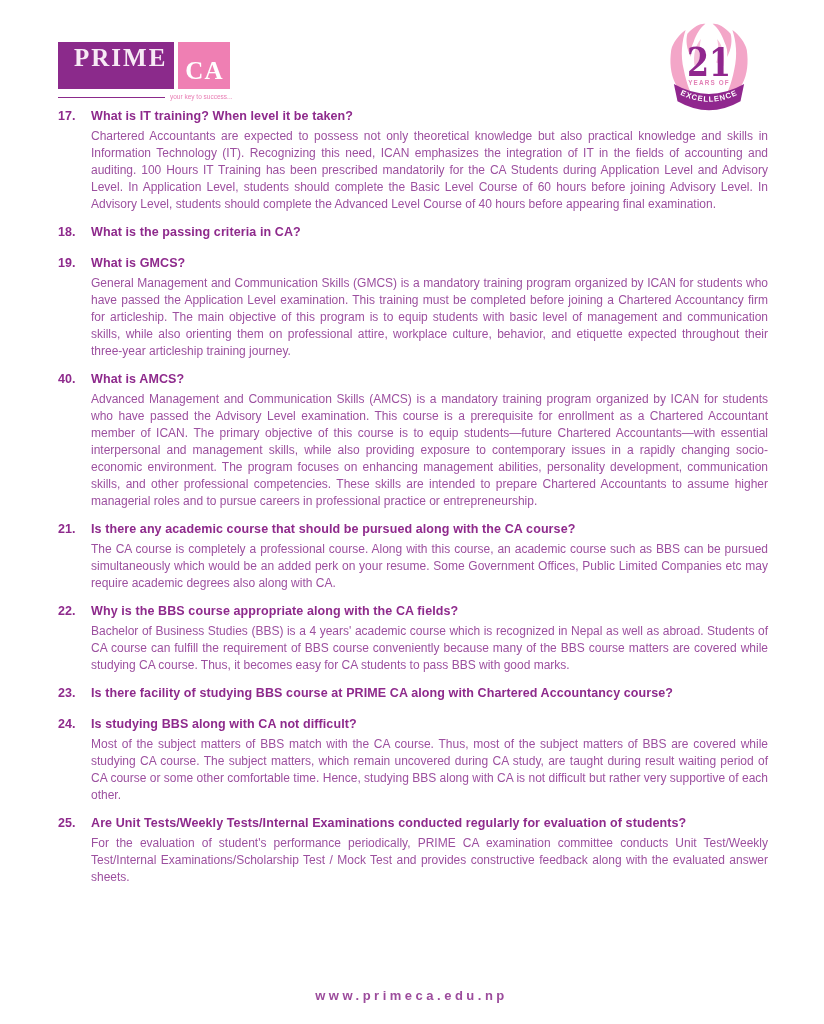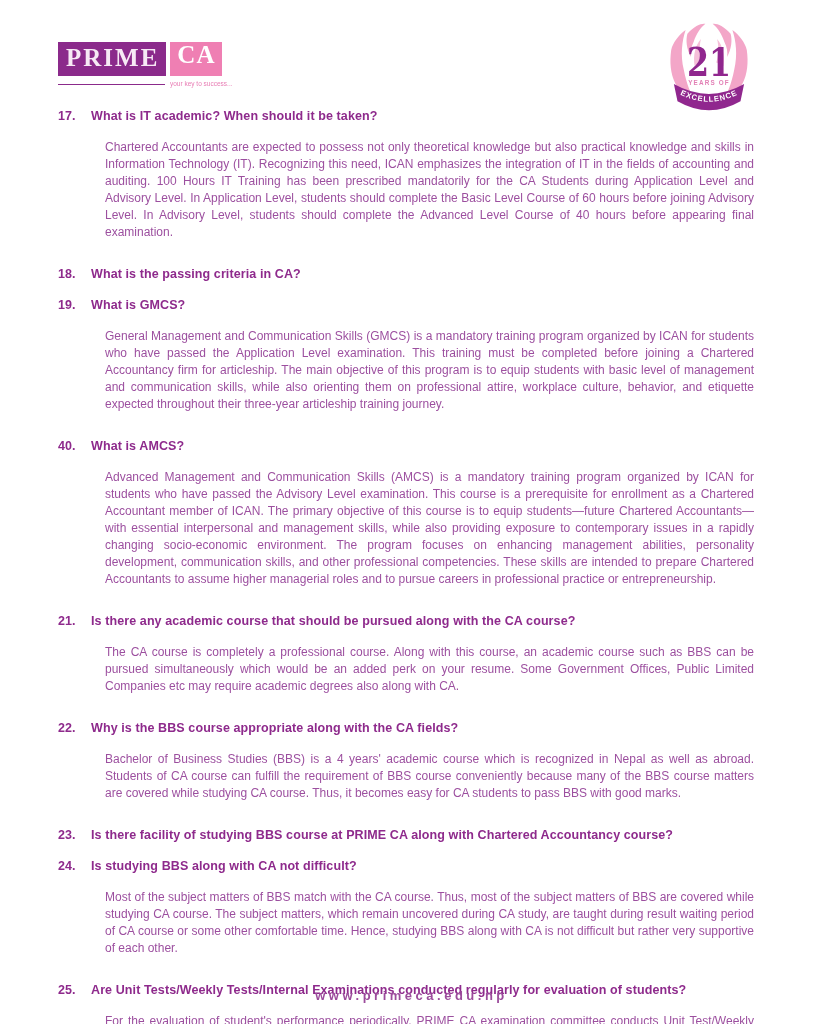--- a/index.html
+++ b/index.html
@@ -16,27 +16,27 @@
 
   
   .header { position: relative; height: 108px; }
 
   .logo { position: absolute; left: 58px; top: 42px; width: 158px; }
   .logo-boxes { display: flex; gap: 4px; align-items: stretch; }
   .logo-prime {
     background: #8B2A8B; color: #F7E9F5;
     font-family: "Liberation Serif", serif; font-weight: bold;
     font-size: 25px; letter-spacing: 2px;
-    padding: 3px 7px 5px 8px; line-height: 26px;
+    padding: 3px 7px 5px 16px; line-height: 26px;
   }
   .logo-ca {
     background: #EF7FB3; color: #ffffff;
     font-family: "Liberation Serif", serif; font-weight: bold;
     font-size: 25px; letter-spacing: 1px;
-    padding: 0 7px 5px 7px; line-height: 26px;
+    padding: 16px 7px 5px 7px; line-height: 26px;
   }
   .logo-underline-row { display: flex; align-items: center; margin-top: 4px; }
   .logo-rule { height: 2px; background: #8B2A8B; width: 107px; flex: none; border-top: 1px solid #fff; }
   .logo-tagline { color: #E87DB4; font-size: 6.5px; margin-left: 5px; white-space: nowrap; }
 
   .badge { position: absolute; top: 14px; right: 70px; width: 90px; height: 106px; }
 
   
   .faq { padding: 0 56px 0 58px; }
   .faq-item { display: flex; margin-bottom: 11px; }
@@ -46,21 +46,21 @@
     font-size: 12.5px; line-height: 17px;
   }
   .faq-qa { flex: 1; min-width: 0; }
   .faq-question {
     margin: 0 0 3px 0;
     color: #8E2A8C; font-weight: bold;
     font-size: 12.5px; line-height: 17px;
     letter-spacing: 0.1px;
   }
   .faq-answer {
-    margin: 14px;
+    margin: 0;
     color: #9C4F9F;
     font-size: 12px; line-height: 17px;
     text-align: justify;
   }
 
   
   .footer {
     position: absolute; bottom: 20px; left: 0; right: 1px;
     text-align: center;
   }
@@ -116,21 +116,21 @@
       </svg>
     </div>
 
   </div>
 
   <div class="faq">
 
     <div class="faq-item">
       <div class="faq-num">17.</div>
       <div class="faq-qa">
-        <h3 class="faq-question">What is IT academic? When should it be taken?</h3>
+        <h3 class="faq-question">What is IT training? When level it be taken?</h3>
         <p class="faq-answer">Chartered Accountants are expected to possess not only theoretical knowledge but also practical knowledge and skills in Information Technology (IT). Recognizing this need, ICAN emphasizes the integration of IT in the fields of accounting and auditing. 100 Hours IT Training has been prescribed mandatorily for the CA Students during Application Level and Advisory Level. In Application Level, students should complete the Basic Level Course of 60 hours before joining Advisory Level. In Advisory Level, students should complete the Advanced Level Course of 40 hours before appearing final examination.</p>
       </div>
     </div>
 
     <div class="faq-item">
       <div class="faq-num">18.</div>
       <div class="faq-qa">
         <h3 class="faq-question">What is the passing criteria in CA?</h3>
       </div>
     </div>

